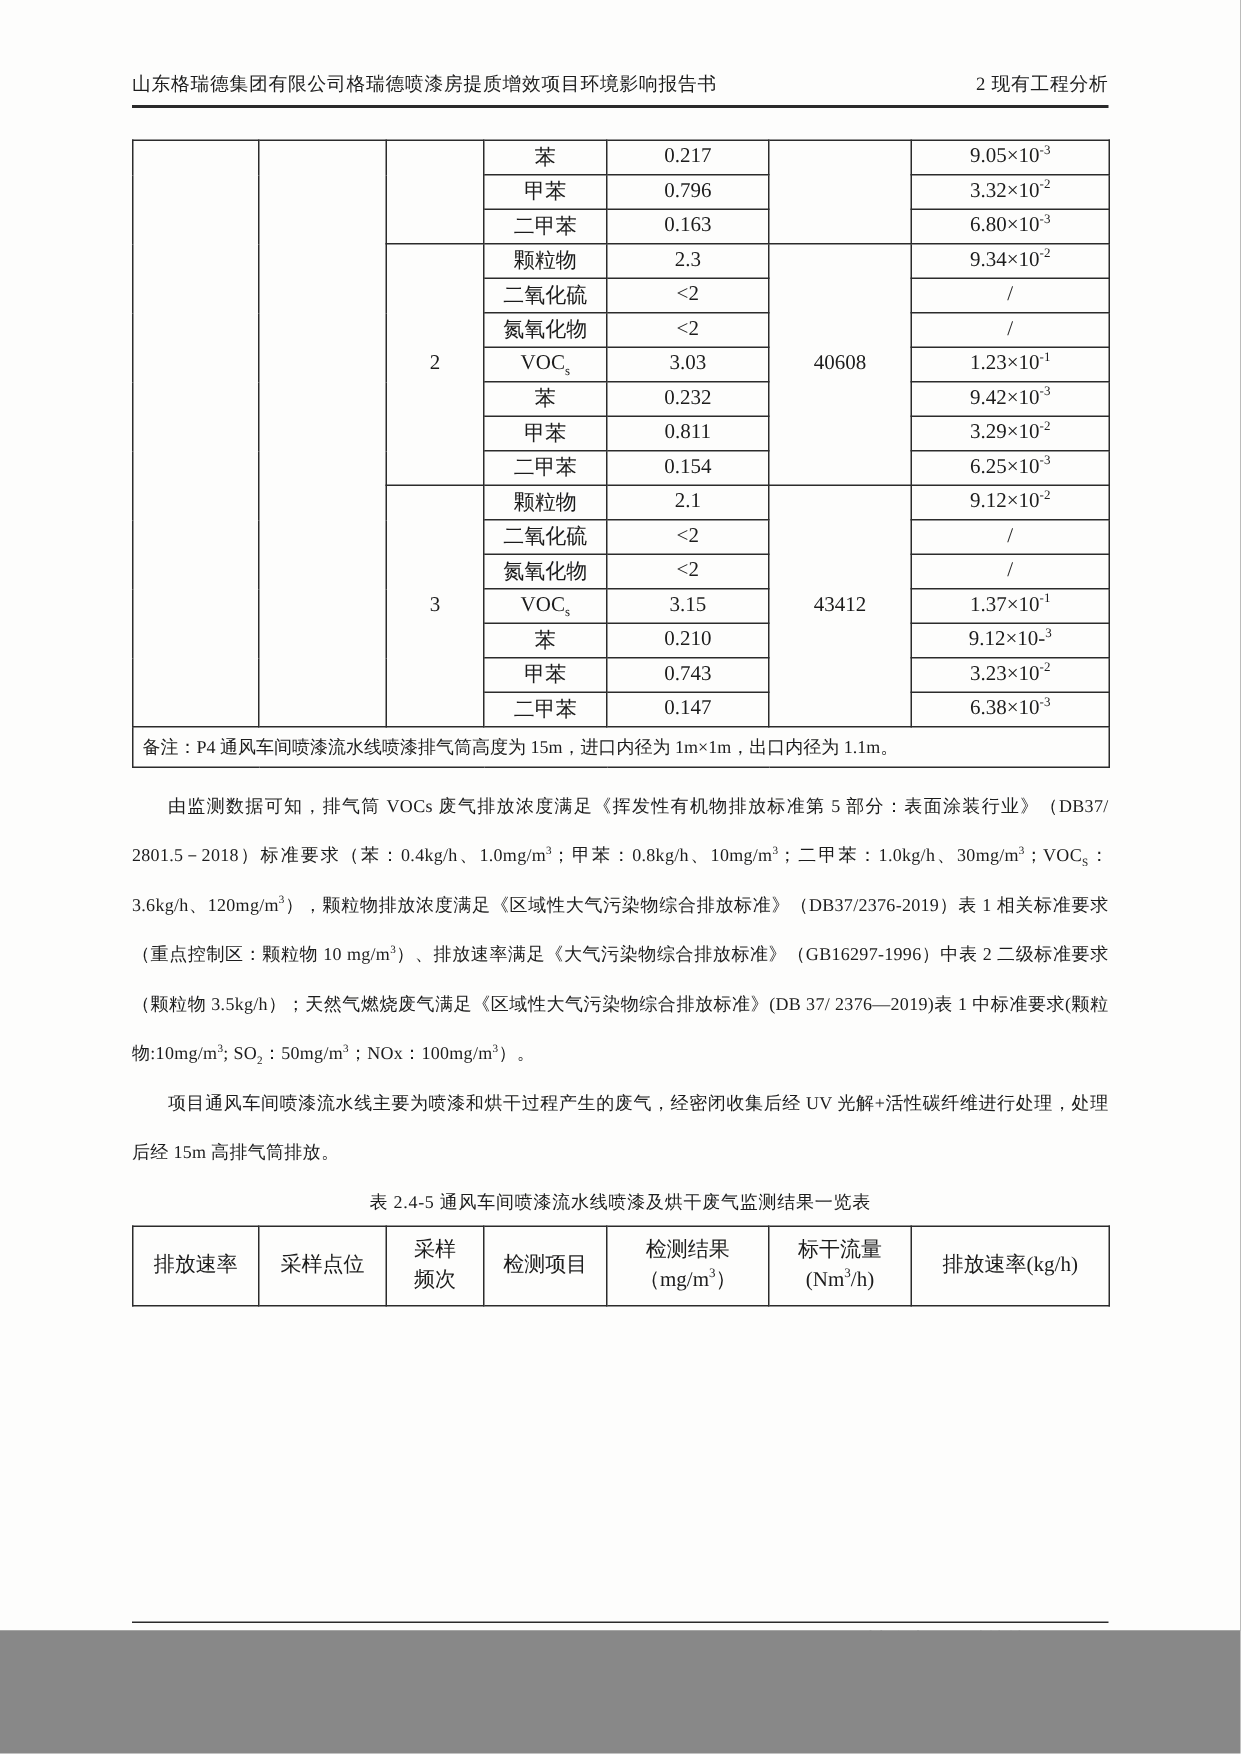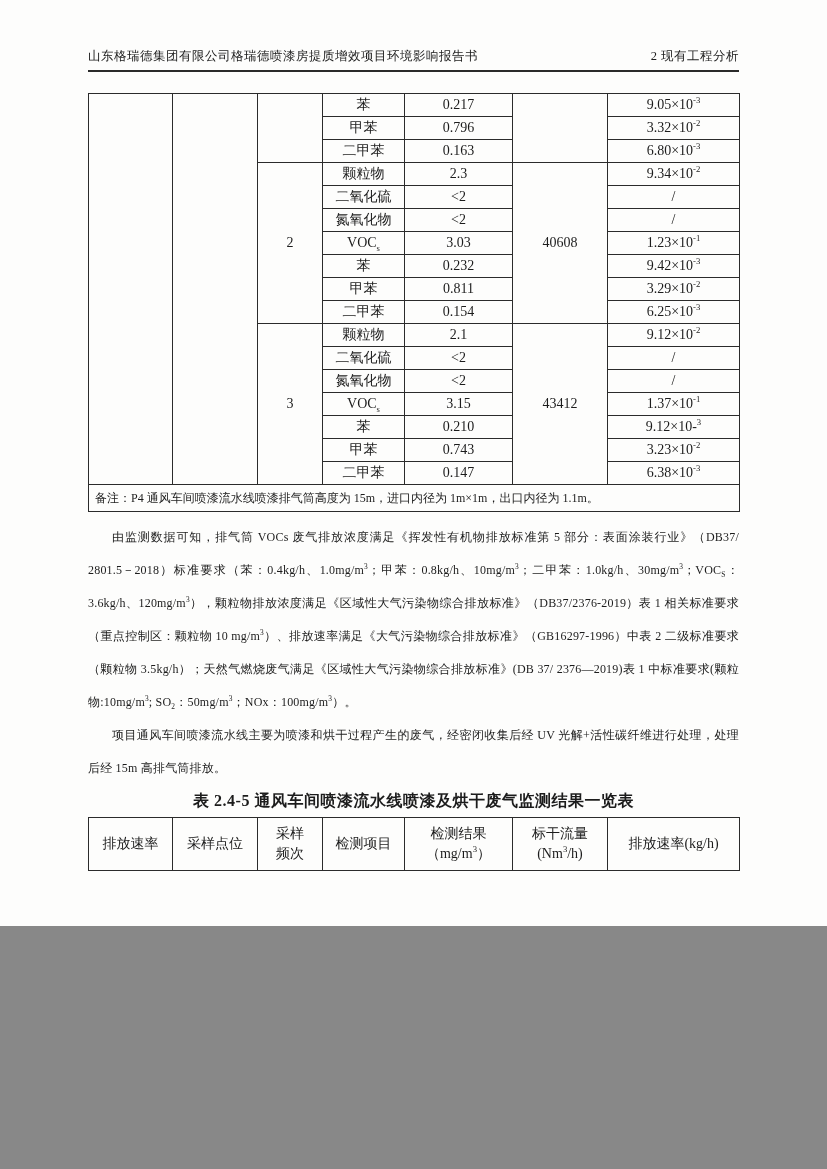--- a/index.html
+++ b/index.html
@@ -1,19 +1,19 @@
 <!DOCTYPE html>
 <html><head>
 <meta charset="utf-8">
 <style>
   * { margin: 0; padding: 0; box-sizing: border-box; }
   html,body { background: #888; }
   .page {
     position: relative;
-    width: 827px; height: 926px;
+    width: 827px; height: 1087px;
     margin: 0 auto;
     background: #fdfdfc;
     font-family: "Liberation Serif", "DejaVu Serif", serif;
     color: #1c1c1c;
     overflow: hidden;
   }
   .content { position: absolute; left: 88px; width: 651px; top: 0; }
 
   
   .pg-header {
@@ -46,21 +46,21 @@
   .para {
     font-size: 12px; line-height: 33px;
     text-align: justify; text-indent: 2em;
     letter-spacing: 0.2px;
   }
   .section-heading {
     font-size: 16.5px; line-height: 33px; text-align: left;
     letter-spacing: 0.2px;
   }
   .table-title {
-    font-size: 16px; font-weight: bold; text-align: center;
+    font-size: 12px; font-weight: normal; text-align: center;
     line-height: 24px; margin-top: 4px; letter-spacing: 0.5px;
   }
 
   
   table.sample {
     border-collapse: collapse; table-layout: fixed; width: 651px;
     margin-top: 4px;
     border: 1.5px solid #1e1e1e;
   }
   table.sample th {

